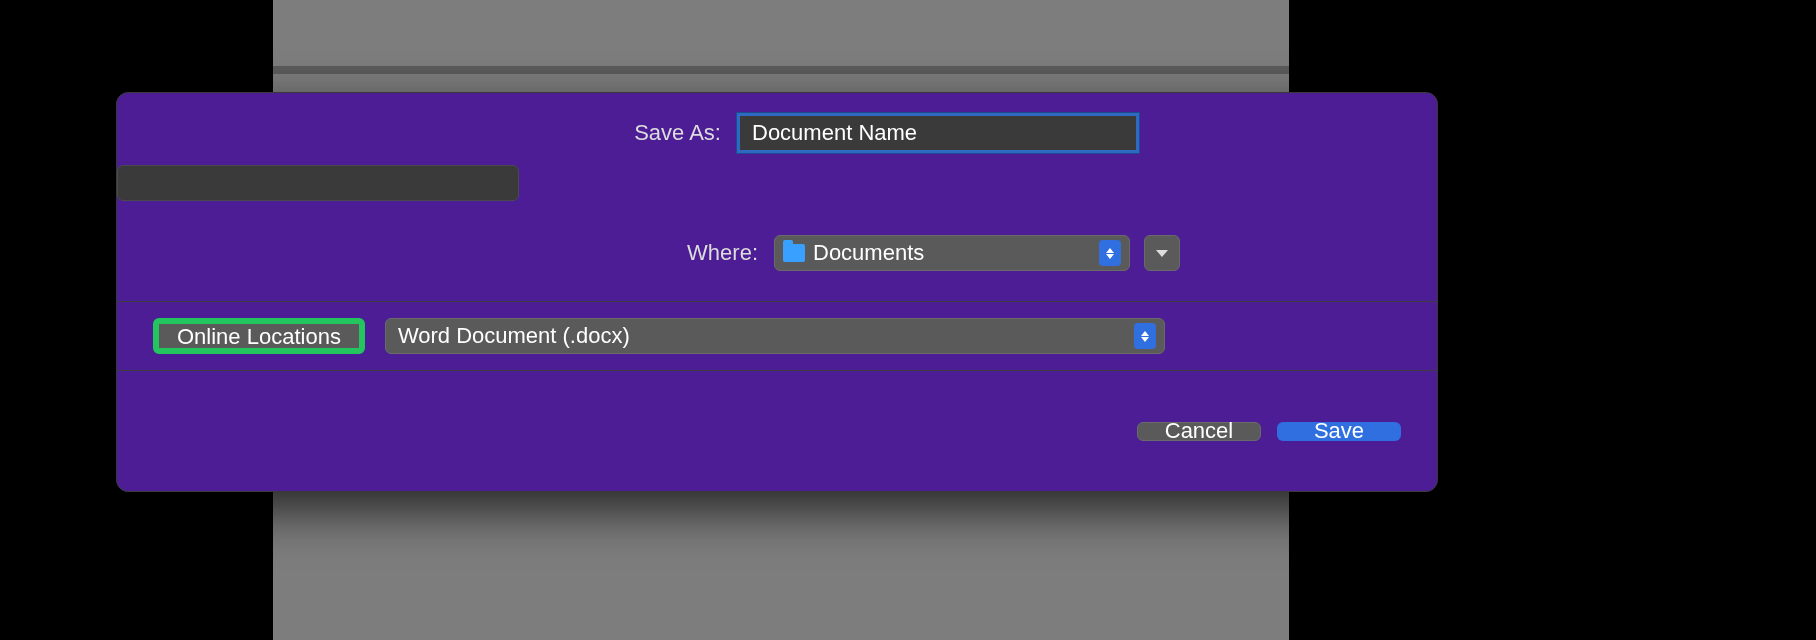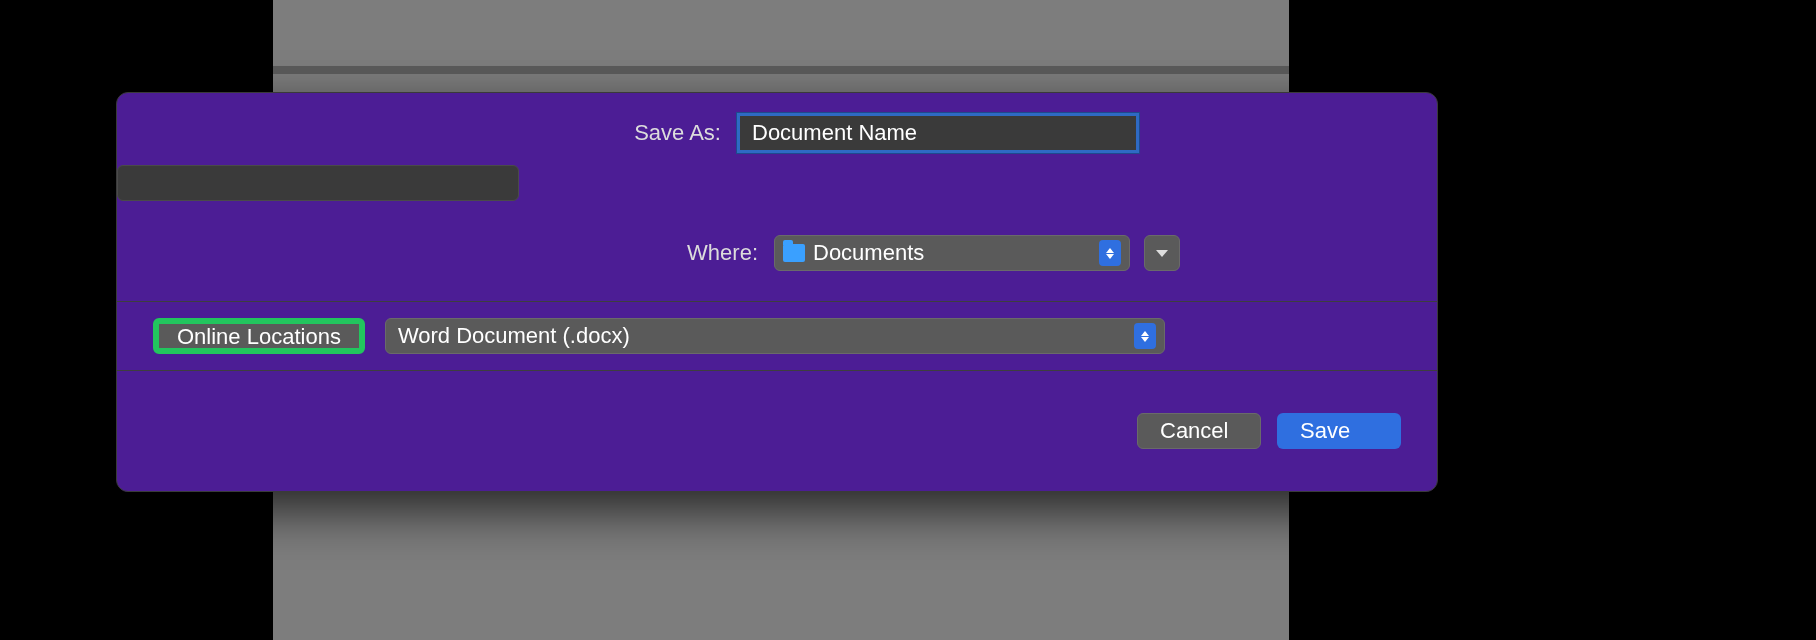--- a/index.html
+++ b/index.html
@@ -179,25 +179,25 @@
   .ff-text { color:#fff; flex:1; }
   .section-bottom {
     flex:1;
     display:flex;
     align-items:center;
     justify-content:flex-end;
     gap:16px;
     padding: 0 36px;
   }
   .btn {
-    height:36px;
+    height:19px;
     min-width:124px;
     border-radius:6px;
     font-size:22px;
-    display:flex; align-items:center; 
+    display:flex; align-items:center; justify-content:center;
     padding:0 22px;
     border:1px solid transparent;
   }
   .btn-cancel { background:#5a5a5a; border-color:#6a6a6a; color:#fff;}
   .btn-save { background:#2f6fe0; color:#fff;}
 </style>
 </head>
 <body>
 
 <div class="doc-bg"></div>

